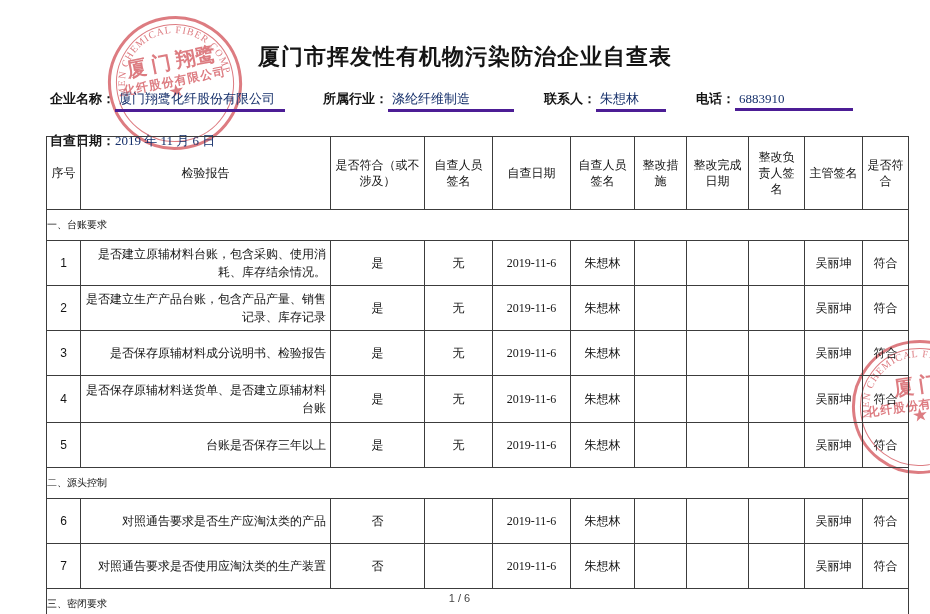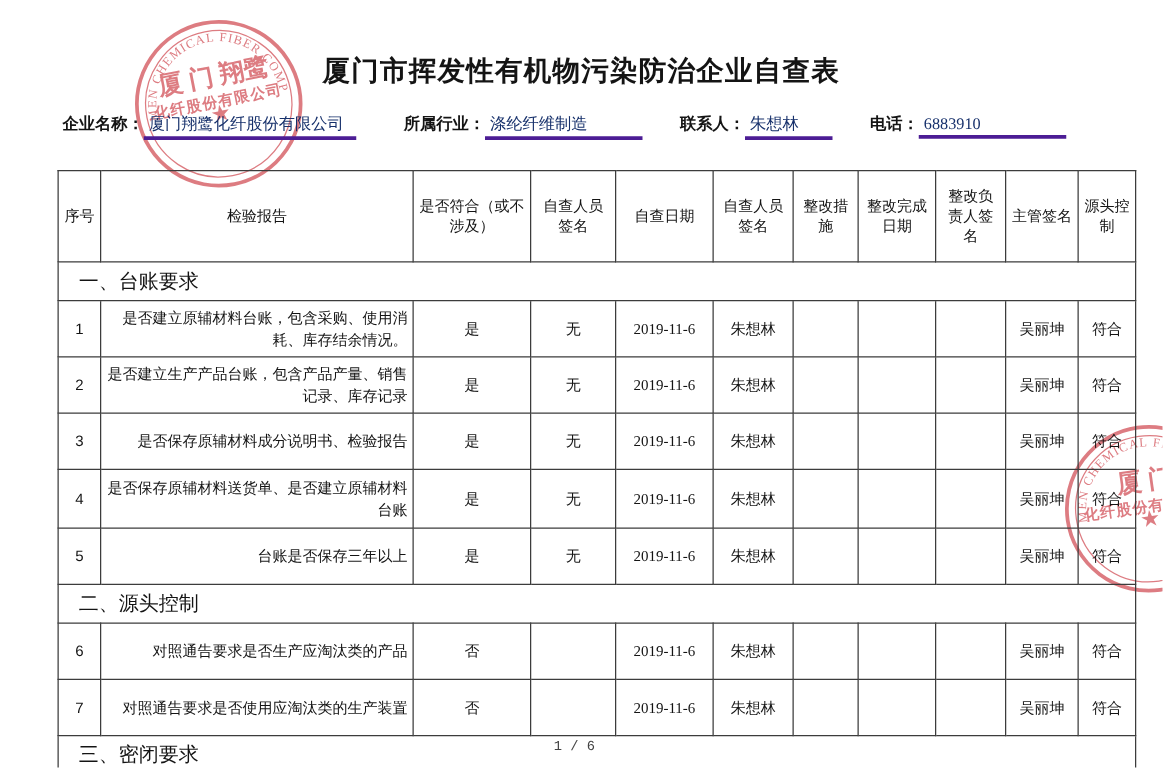--- a/index.html
+++ b/index.html
@@ -147,38 +147,38 @@
   .col-measure { width: 52px; }
   .col-finish { width: 62px; }
   .col-resp { width: 56px; }
   .col-super { width: 58px; }
   .col-stat { width: 46px; }
   td.idx { text-align: center; }
   td.content { text-align: right; padding-left: 6px; line-height: 1.5; }
   td.ctr { text-align: center; }
   tr.section td {
     text-align: left;
-    padding-left: 16px;
+    padding-left: 0;
     height: 24px;
-    font-size: 16px;
+    font-size: 10px;
   }
   tr.data td { height: 38px; }
   tr.data.tall td { height: 40px; }
   .handwrite {
     font-family: "Liberation Serif", serif;
     color: #16306b;
   }
   .footer {
     position: absolute;
     left: 0;
     top: 592px;
     width: 919px;
     text-align: center;
     font-size: 11px;
-    font-family: Liberation Mono, monospace;
+    font-family: Liberation Sans, sans-serif;
     color: #444;
   }
 </style>
 </head>
 <body>
 
 <div class="page">
 
   <div class="stamp stamp-1">
     <div class="inner-ring"></div>
@@ -213,20 +213,23 @@
     </div>
     <div class="star">★</div>
   </div>
 
   <div class="doc-title">厦门市挥发性有机物污染防治企业自查表</div>
 
   <div class="meta-row meta-row-1">
     <span class="meta-label">企业名称：</span><span class="meta-value v-company handwrite">厦门翔鹭化纤股份有限公司</span><span class="spacer-lg"></span><span class="meta-label">所属行业：</span><span class="meta-value v-industry handwrite">涤纶纤维制造</span><span class="spacer-md"></span><span class="meta-label">联系人：</span><span class="meta-value v-contact handwrite">朱想林</span><span class="spacer-md"></span><span class="meta-label">电话：</span><span class="meta-value v-phone handwrite">6883910</span>
   </div>
 
+  <div class="meta-row meta-row-2">
+    <span class="meta-label">自查日期：</span><span class="handwrite">2019 年 11 月 6 日</span>
+  </div>
 
   <table class="self-check">
     <colgroup>
       <col class="col-idx">
         <col class="col-content">
         <col class="col-conform">
         <col class="col-problem">
       <col class="col-date">
         <col class="col-signer">
         <col class="col-measure">
@@ -240,21 +243,21 @@
         <th>序号</th>
         <th>检验报告</th>
         <th>是否符合（或不涉及）</th>
         <th>自查人员签名</th>
         <th>自查日期</th>
         <th>自查人员签名</th>
         <th>整改措施</th>
         <th>整改完成日期</th>
         <th>整改负责人签名</th>
         <th>主管签名</th>
-        <th>源头控制</th>
+        <th>是否符合</th>
       </tr>
     </thead>
     <tbody>
       <tr class="section">
         <td colspan="11">一、台账要求</td>
       </tr>
 
       <tr class="data">
         <td class="idx">1</td>
         <td class="content">是否建立原辅材料台账，包含采购、使用消耗、库存结余情况。</td>

